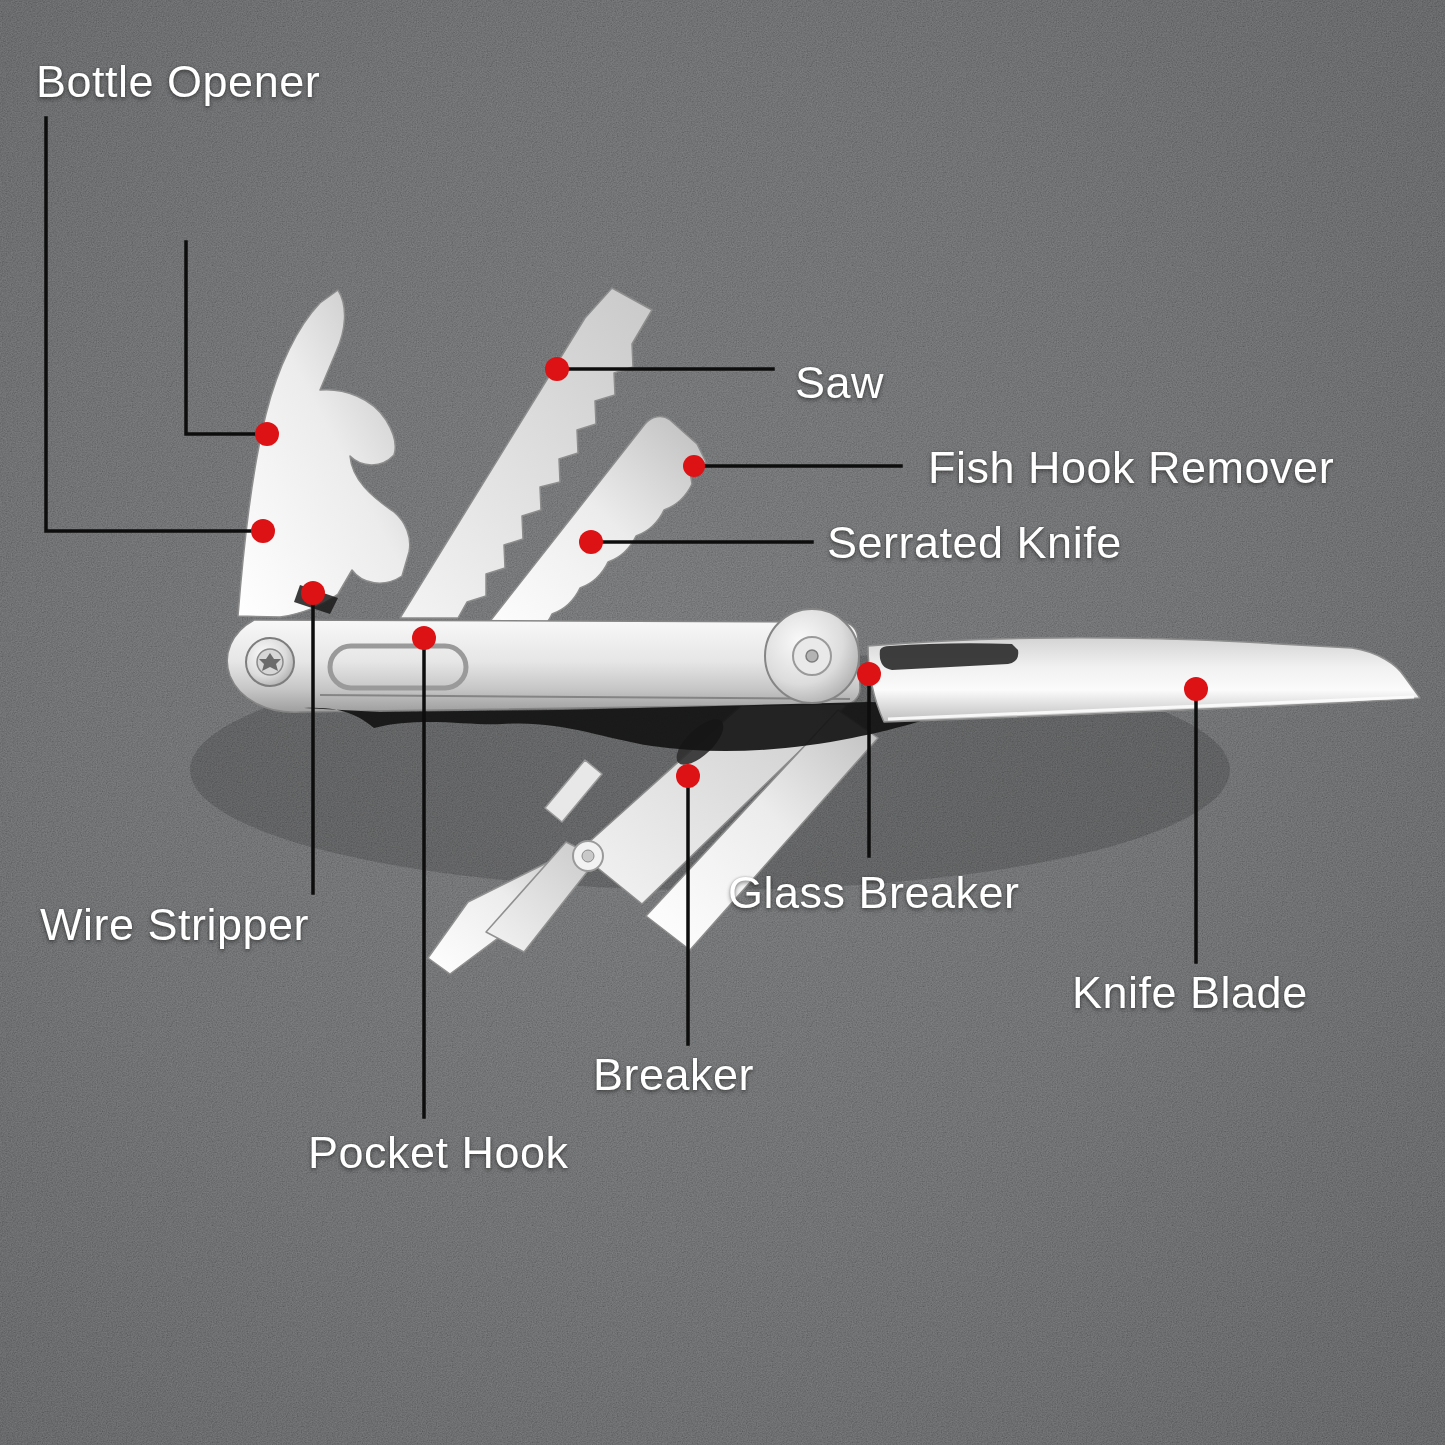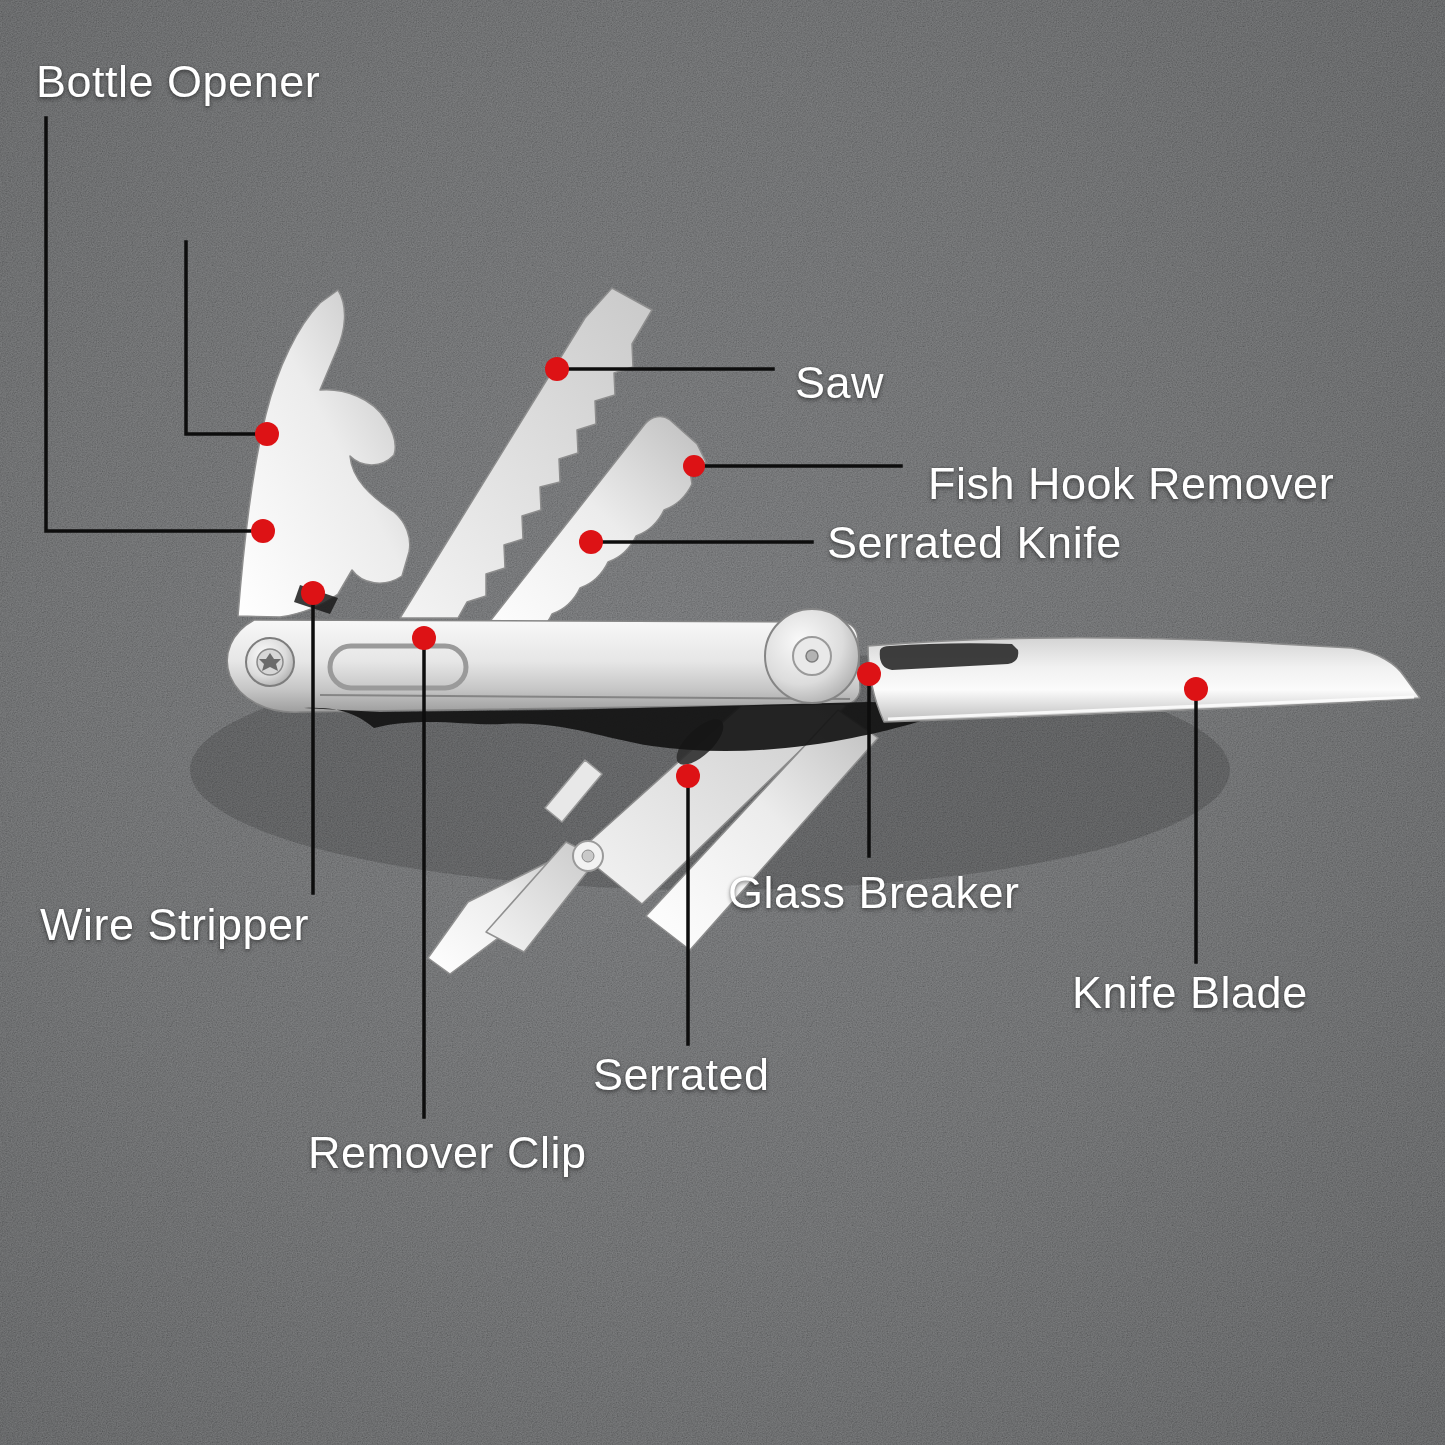--- a/index.html
+++ b/index.html
@@ -172,20 +172,20 @@
       <circle cx="313" cy="593" r="12"></circle>
       <circle cx="424" cy="638" r="12"></circle>
       <circle cx="688" cy="776" r="12"></circle>
       <circle cx="869" cy="674" r="12"></circle>
       <circle cx="1196" cy="689" r="12"></circle>
     </g>
   </svg>
 
   <div class="callout-label" style="left:36px;  top:58px;">Bottle Opener</div>
   <div class="callout-label" style="left:795px; top:351px;margin-top:8px;">Saw</div>
-  <div class="callout-label" style="left:928px; top:444px;margin-top:16px;">Fish Hook Remover</div>
+  <div class="callout-label" style="left:928px; top:444px;">Fish Hook Remover</div>
   <div class="callout-label" style="left:827px; top:519px;">Serrated Knife</div>
   <div class="callout-label" style="left:40px;  top:901px;">Wire Stripper</div>
   <div class="callout-label" style="left:728px; top:869px;">Glass Breaker</div>
   <div class="callout-label" style="left:1072px;top:969px;">Knife Blade</div>
-  <div class="callout-label" style="left:593px; top:1051px;">Serrated</div>
-  <div class="callout-label" style="left:308px; top:1129px;">Remover Clip</div>
+  <div class="callout-label" style="left:593px; top:1051px;">Breaker</div>
+  <div class="callout-label" style="left:308px; top:1129px;">Pocket Hook</div>
 </div>
 
 </body></html>

